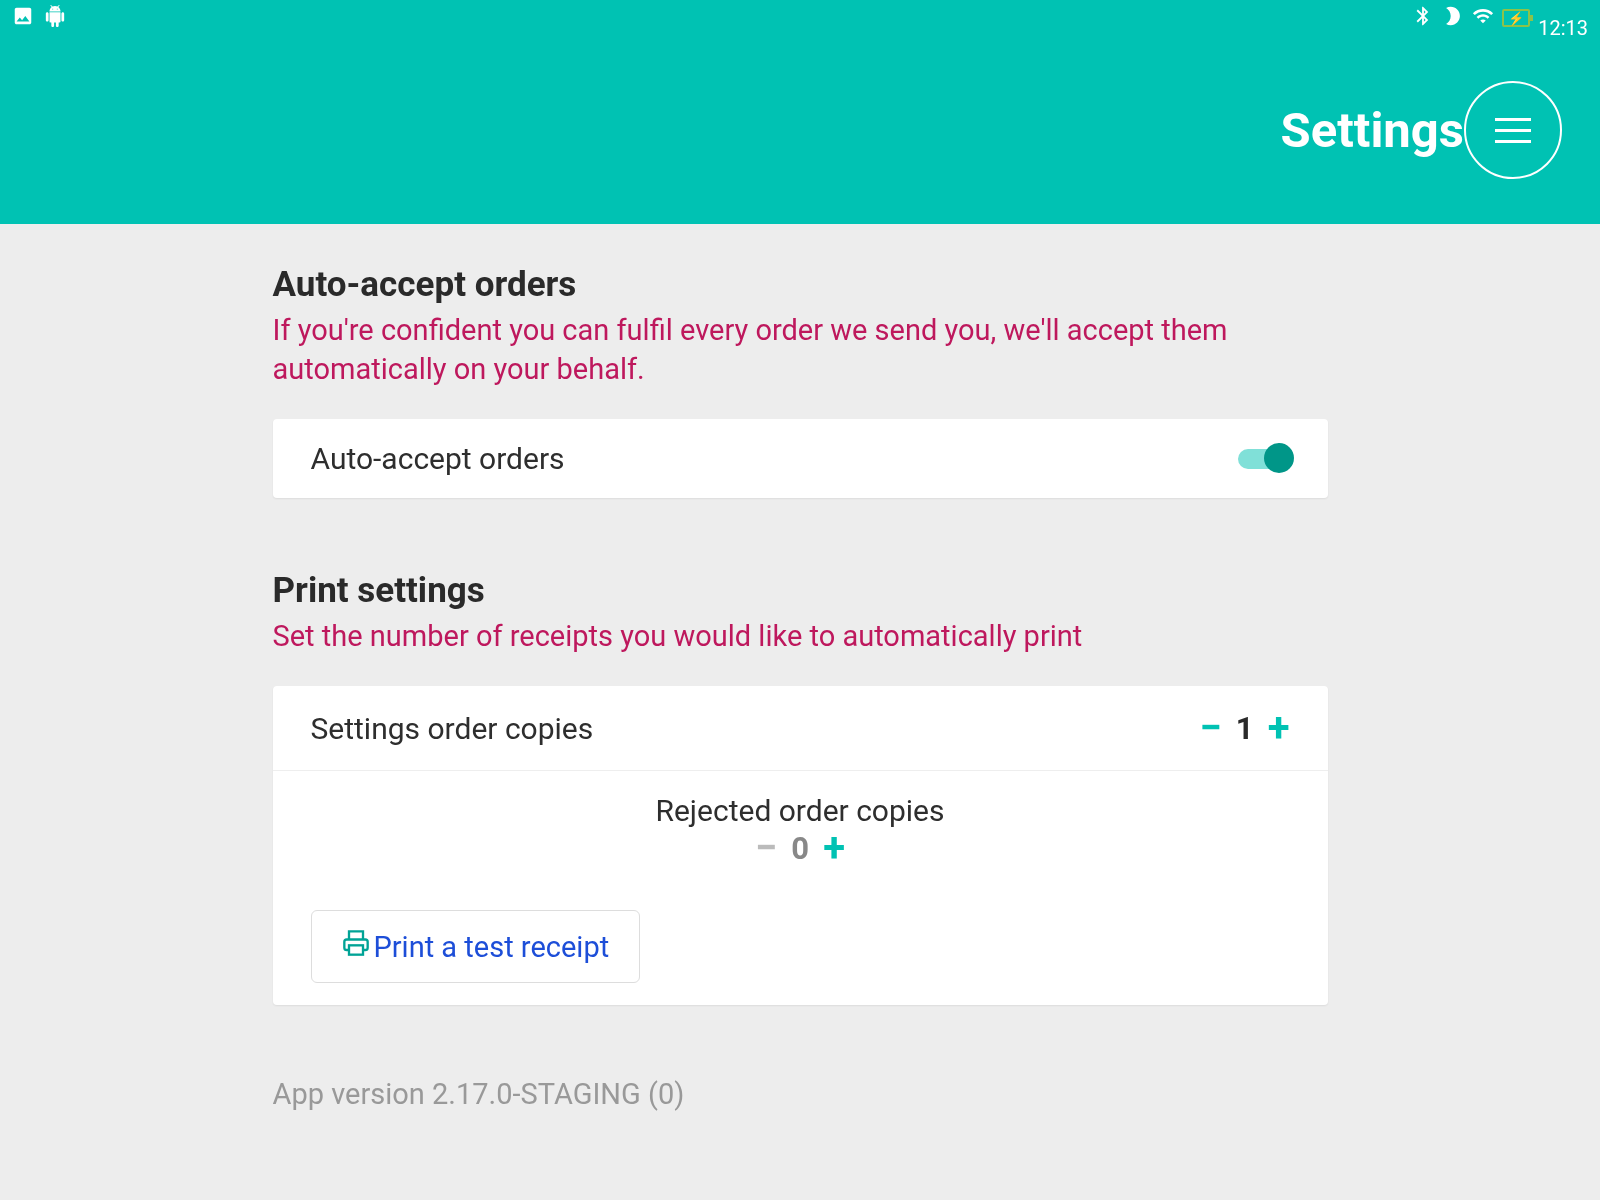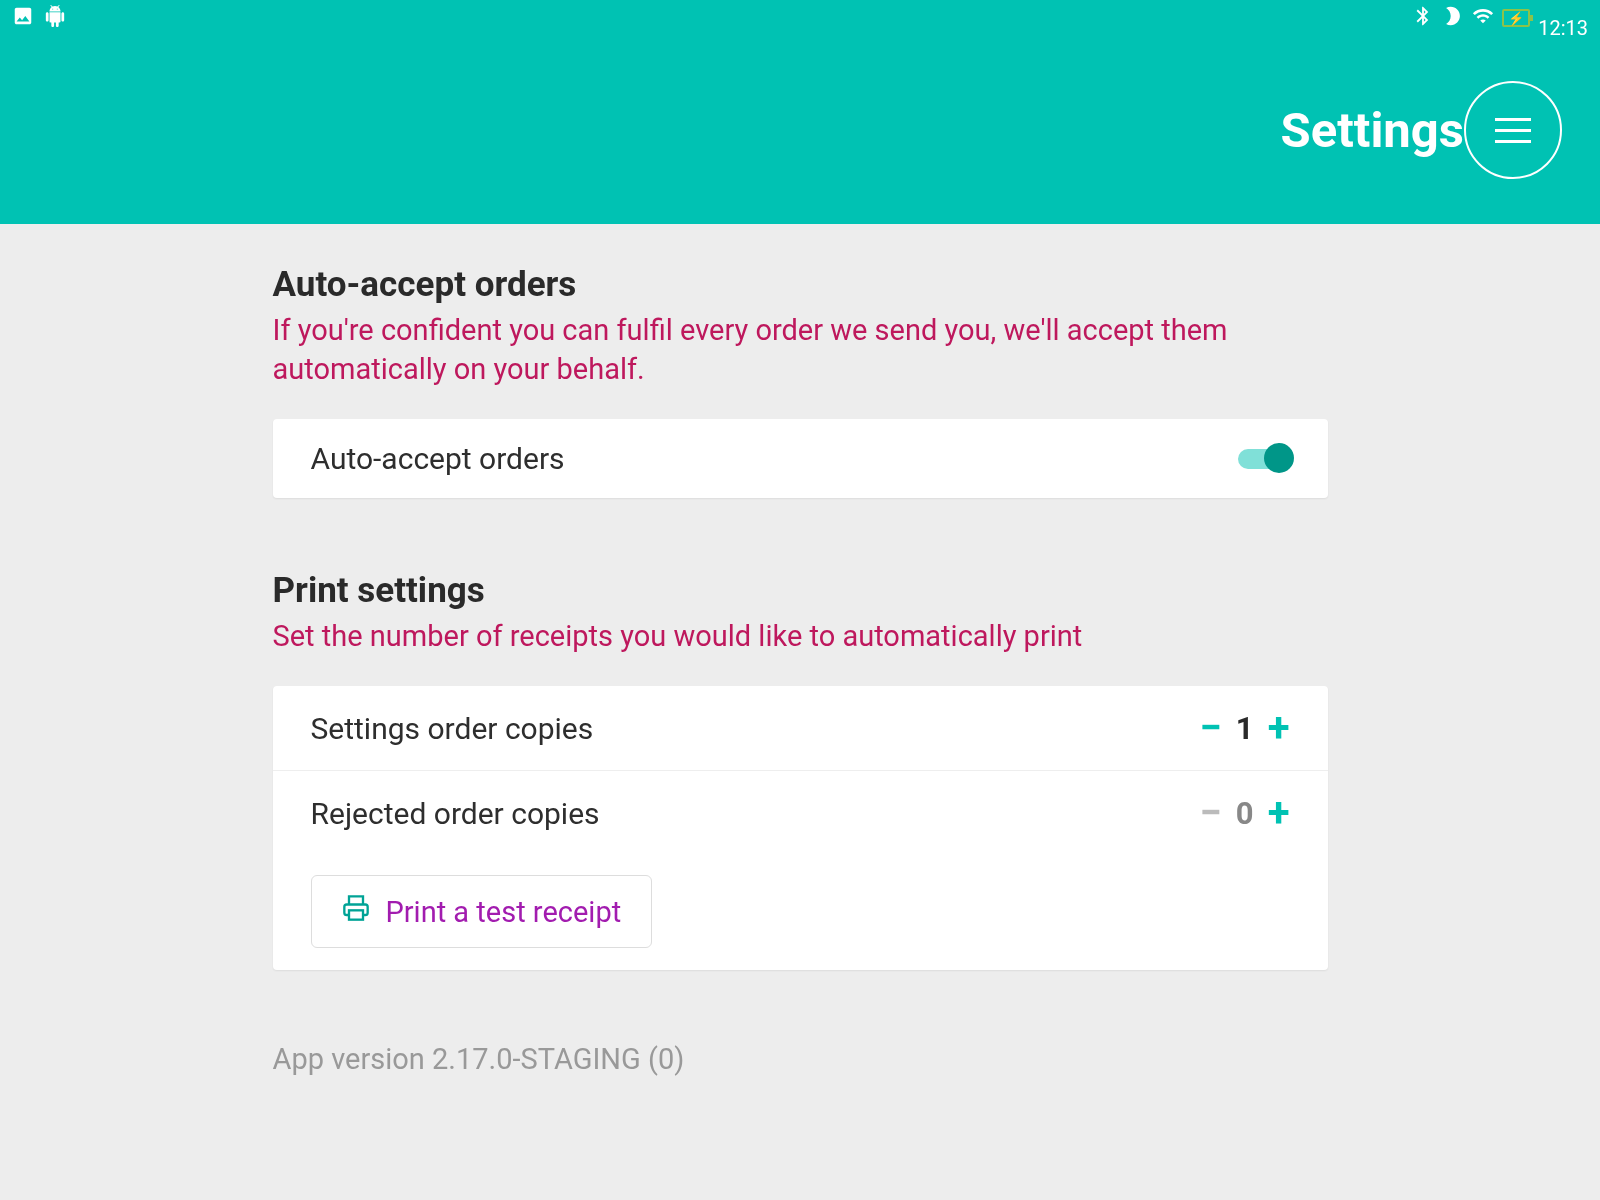--- a/index.html
+++ b/index.html
@@ -97,20 +97,21 @@
       box-shadow: 0 1px 2px rgba(0,0,0,0.07);
     }
     .card-row {
       display: flex;
       justify-content: space-between;
       align-items: center;
       padding: 22px 38px 22px 38px;
     }
     .card-row + .card-row {
       border-top: 1px solid #eee;
+      flex-direction: column;
     }
     .card-label {
       font-size: 30px;
       color: #2e2e2e;
     }
     .toggle {
       position: relative;
       width: 52px;
       height: 20px;
       background: #80e0d8;
@@ -150,25 +151,25 @@
     }
     .stepper-value-zero {
       color: #888;
     }
     .print-button-wrapper {
       padding: 20px 38px 22px 38px;
     }
     .print-button {
       display: inline-flex;
       align-items: center;
-      gap: 16px;
+      gap: 4px;
       padding: 18px 30px;
       border: 1px solid #ddd;
       border-radius: 6px;
-      color: #a21caf;
+      color: #1d4ed8;
       font-size: 29px;
       cursor: pointer;
       background: white;
     }
     .print-icon {
       width: 28px;
       height: 28px;
     }
     .app-version {
       font-size: 29px;

